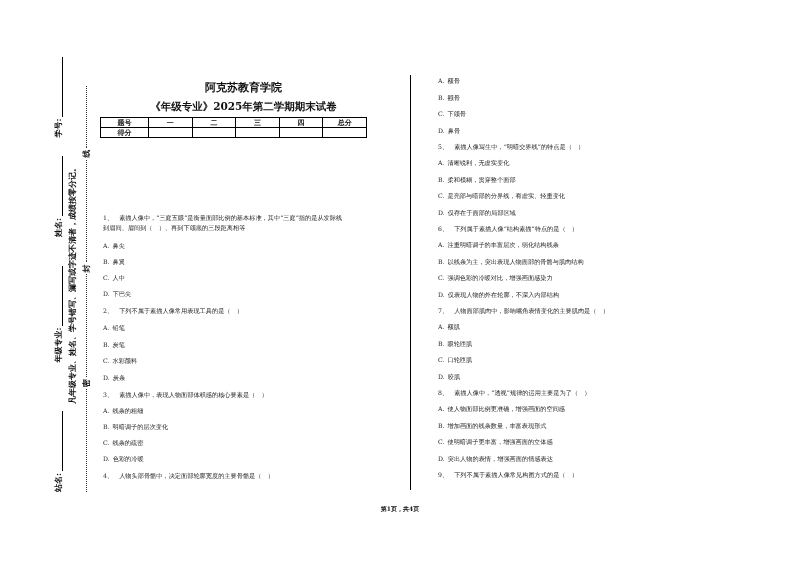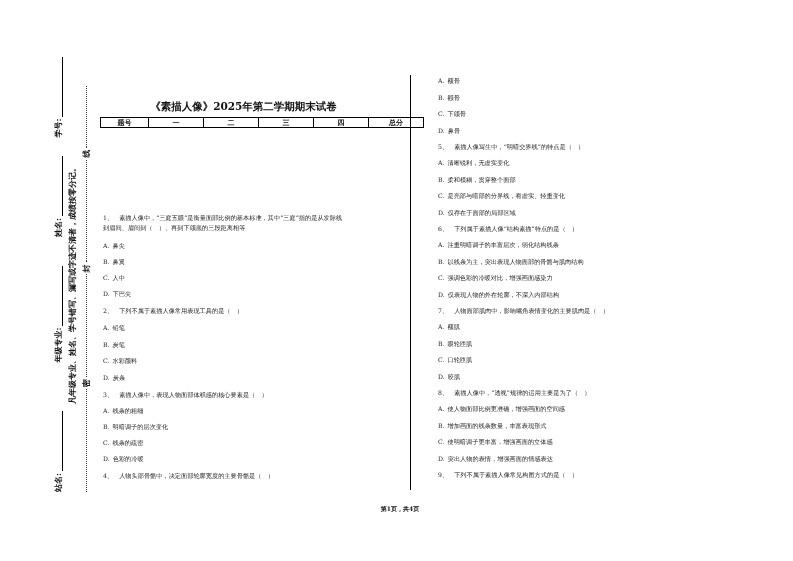--- a/index.html
+++ b/index.html
@@ -25,21 +25,21 @@
   .bind-dotted .seal { font-size:8px; font-weight:bold; }
 
   
   .divider { position:absolute; left:410px; top:75px; width:1px; height:415px; background:#000; }
 
   
   .school { position:absolute; left:100px; top:80px; width:287px; text-align:center; font-weight:bold; font-size:11px; }
   .exam-title { position:absolute; left:100px; top:100px; width:287px; text-align:center; font-weight:bold; font-size:10.5px; }
 
   table.score {
-    position:absolute; left:100px; top:117px; width:324px; border-collapse:collapse;
+    position:absolute; left:100px; top:117px; width:267px; border-collapse:collapse;
     font-size:7px; font-weight:bold; table-layout:fixed;
   }
   table.score td { border:1px solid #000; height:9px; padding:0; text-align:center; line-height:9px; }
   table.score td:first-child { width:47px; }
 
   .section-head {
     position:absolute; left:103px; top:148px; width:290px;
     font-size:10.5px; font-weight:bold; line-height:20px;
   }
 
@@ -67,31 +67,40 @@
   <div class="bind-col bind-dotted">
     <span class="dots"></span>
     <span class="seal">密</span>
     <span class="dots"></span>
     <span class="seal">封</span>
     <span class="dots"></span>
     <span class="seal">线</span>
     <span class="dots" style="flex:0.6;"></span>
   </div>
 
-  <div class="exam-title">《素描人像》2025年第二学期期末试卷</div>
+  <div class="school">阿克苏教育学院</div>
+  <div class="exam-title">《年级专业》2025年第二学期期末试卷</div>
 
   <table class="score">
     <tbody>
         <tr>
       <td>题号</td>
       <td>一</td>
       <td>二</td>
       <td>三</td>
       <td>四</td>
       <td>总分</td>
+    </tr>
+    <tr>
+      <td>得分</td>
+      <td></td>
+      <td></td>
+      <td></td>
+      <td></td>
+      <td></td>
     </tr>
   </tbody>
     </table>
 
 
   <div class="q" style="left:103px;top:213px;width:300px;">
     <span class="num">1、</span><span>素描人像中，“三庭五眼”是衡量面部比例的基本标准，其中“三庭”指的是从发际线</span>
   </div>
   <div class="q" style="left:103px;top:223px;width:300px;">到眉间、眉间到（　）、再到下颌底的三段距离相等</div>
   <div class="opt" style="left:103px;top:241px;"><span class="letter">A.</span><span>鼻尖</span></div>

